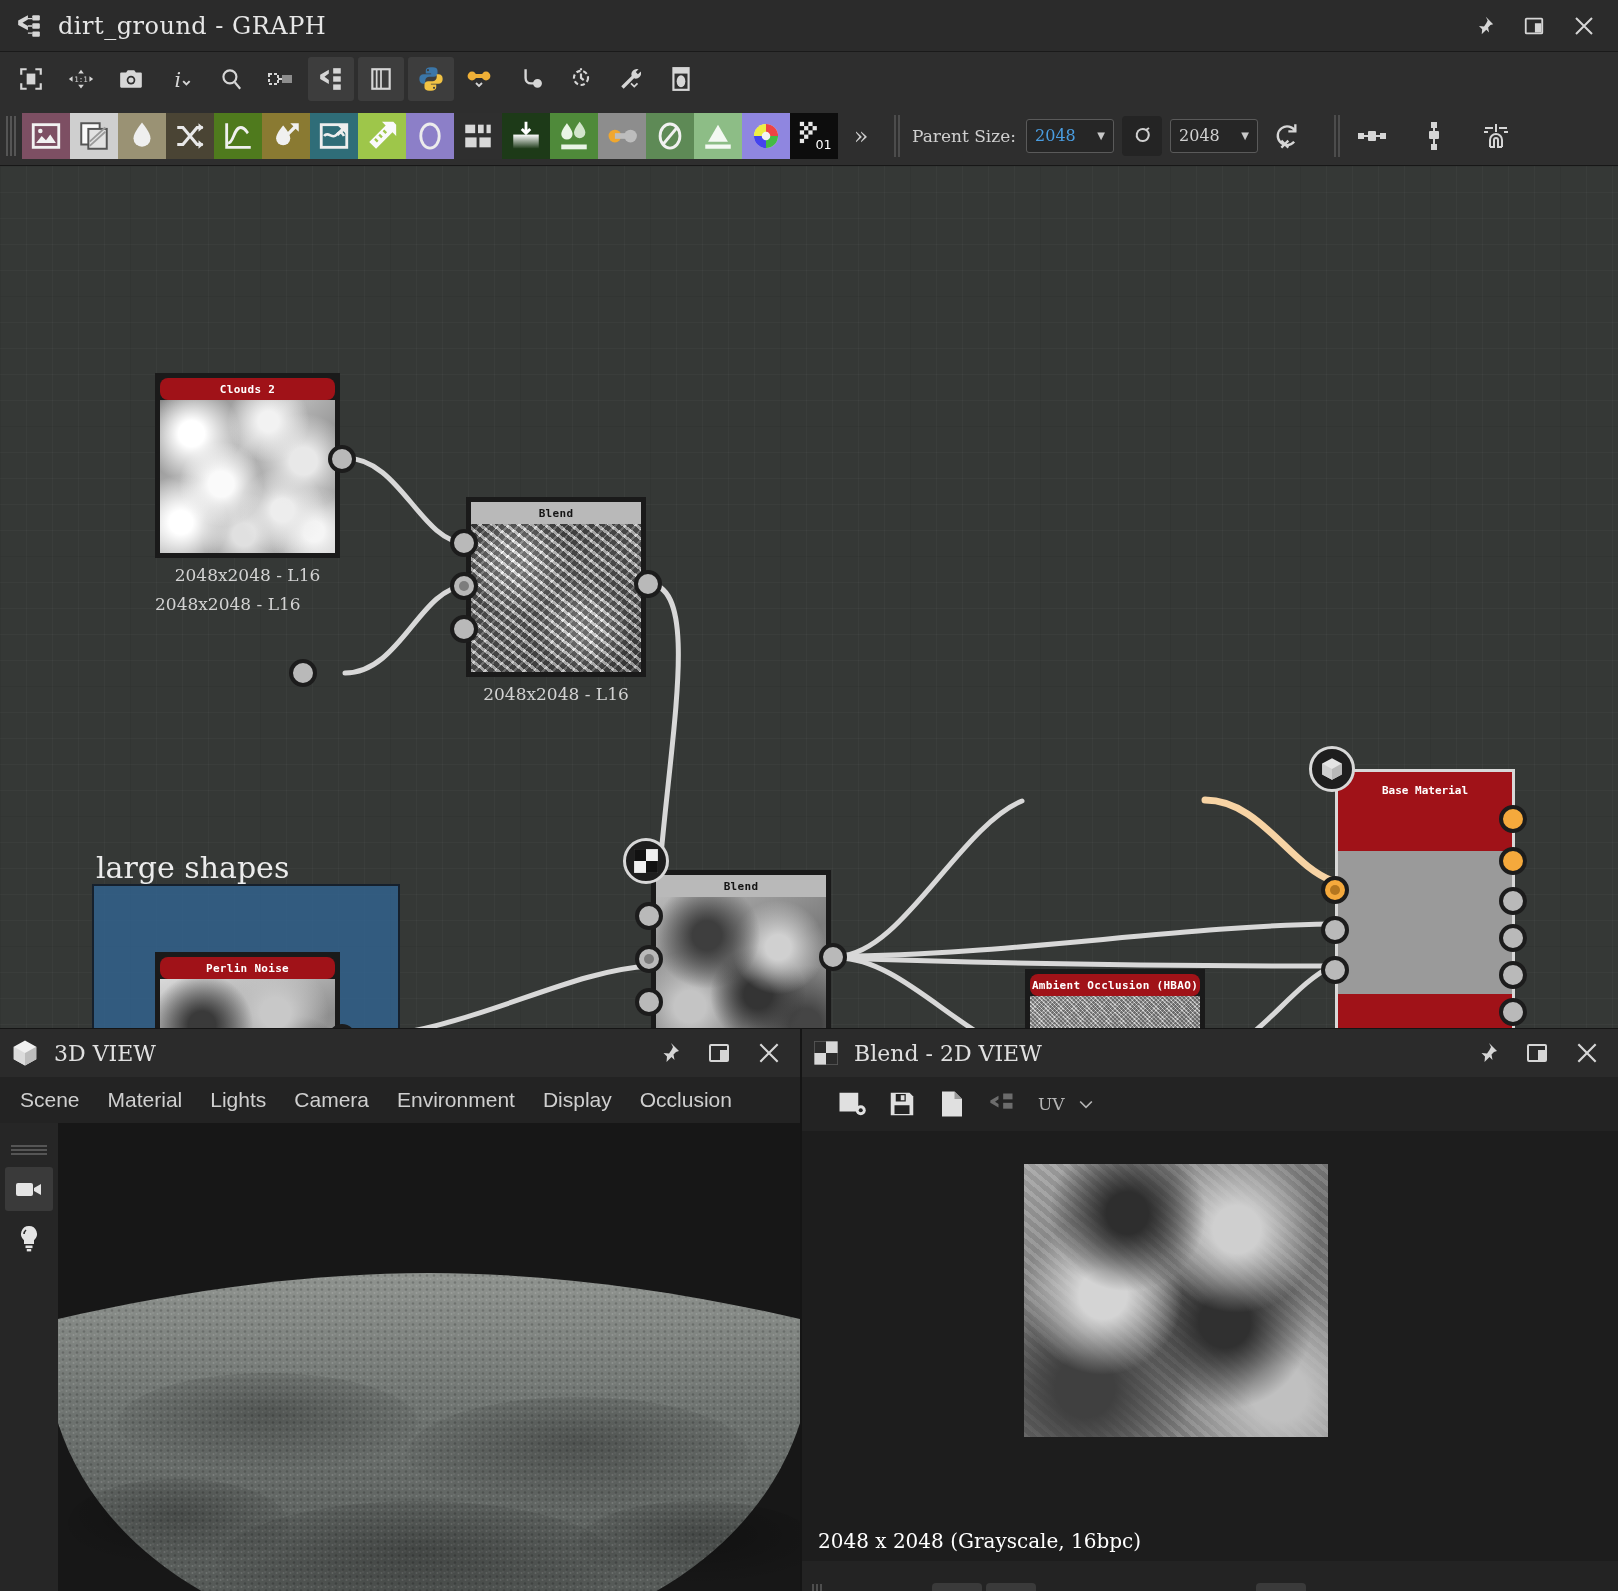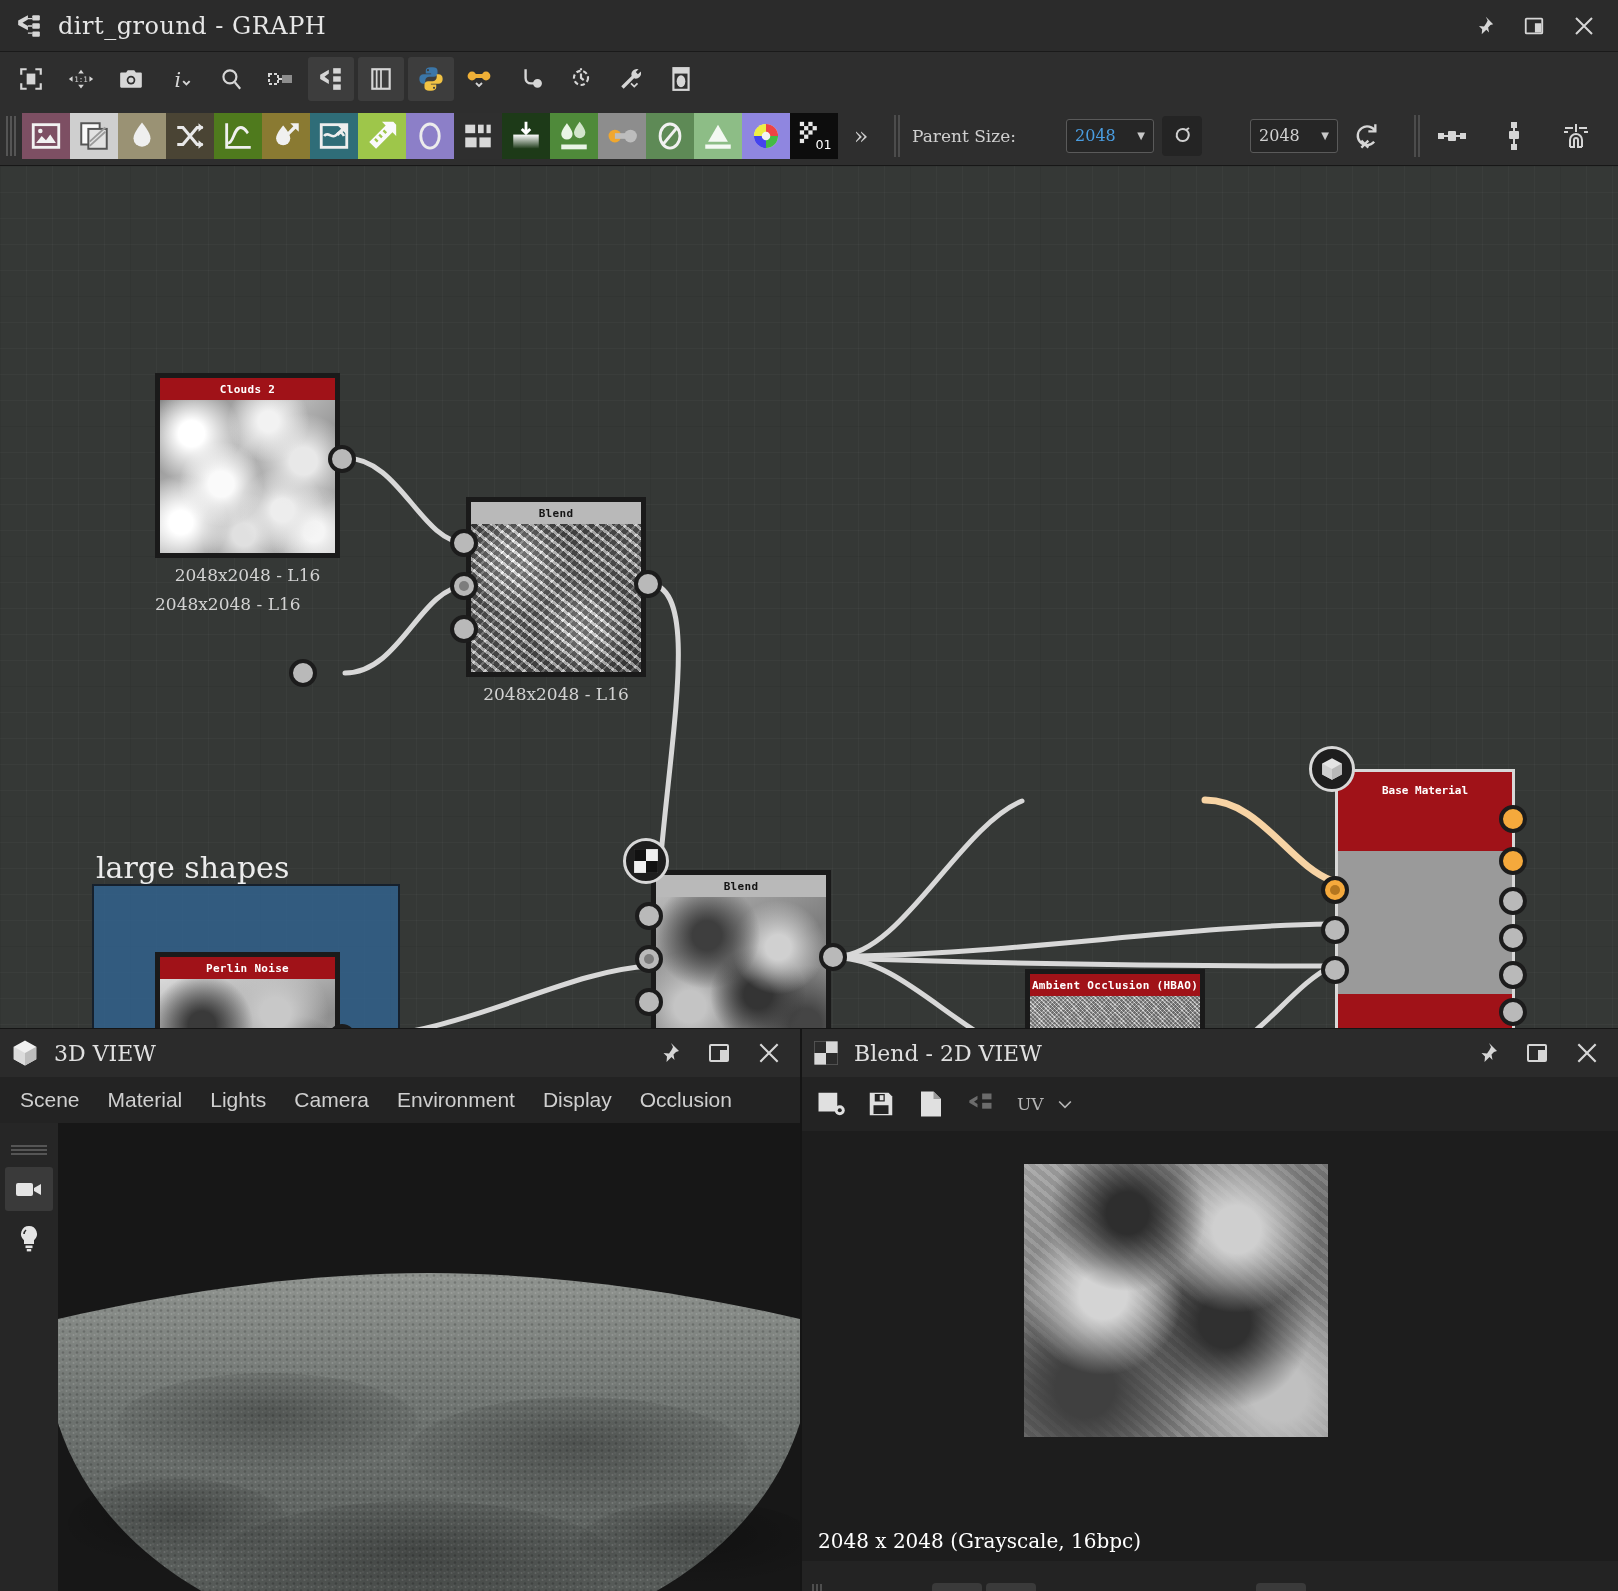--- a/index.html
+++ b/index.html
@@ -25,21 +25,21 @@
              border-bottom:1px solid #171717;}
   .grip{ width:10px;height:40px; margin-right:6px;
          background:repeating-linear-gradient(to right,#555 0 2px,#2e2e2e 2px 4px); }
   .atomrow{ display:flex; }
   .atom{ width:48px;height:46px; display:flex;align-items:center;justify-content:center; cursor:pointer;}
   .chev{ width:46px; display:flex;align-items:center;justify-content:center; font-size:24px; color:#cfcfcf; cursor:pointer;}
   .vsep{ width:8px;height:42px;margin:0 10px;
          background:repeating-linear-gradient(to right,#4c4c4c 0 2px,#2e2e2e 2px 4px);}
   #parentsize-label{ font-size:17px;color:#cfcfcf; margin-right:10px; font-family:"DejaVu Serif",serif;}
   .combo{ height:34px; min-width:88px; background:#262626; border:1px solid #5a5a5a; border-radius:3px;
-          display:flex;align-items:center; justify-content:space-between; padding:0 8px; cursor:pointer;margin-left:40px;}
+          display:flex;align-items:center; justify-content:space-between; padding:0 8px; cursor:pointer;}
   .combo .cval{ font-size:16px; color:#4a9de0; font-family:"DejaVu Serif",serif;}
   .combo.plain .cval{ color:#d0d0d0;}
   .combo .carr{ font-size:10px; color:#c8c8c8; margin-left:8px;}
   .icobtn{ width:40px;height:40px;display:flex;align-items:center;justify-content:center;cursor:pointer;}
   .icobtn.dark{ background:#242424; border-radius:4px;}
 
   
   #graph{ position:relative; width:1618px; height:862px; overflow:hidden;
           background:#474a49;
           background-image:
@@ -52,21 +52,21 @@
   #graph > *{ position:absolute; z-index:2;}
   #wires{ position:absolute; left:0; top:0; width:1618px; height:862px; z-index:1;}
 
   .frame{ border:2px solid #16202c; background:rgba(50,103,152,.75); }
   .frame-title{ position:absolute; color:#ececec; font-size:30px; font-family:"DejaVu Serif",serif;}
 
   .node{ position:absolute; }
   .node .nbody{ border:5px solid #1a1a1a; background:#1a1a1a; }
   .node .nhead{ height:22px; display:flex;align-items:center;justify-content:center;}
   .node .nhead span{ font-size:11px; font-weight:bold; font-family:"DejaVu Sans Mono",monospace; letter-spacing:.3px;}
-  .nhead.red{ background:#a01218;} .nhead.red span{color:#fff;}
+  .nhead.red{ background:#a01218;border-radius:8px;} .nhead.red span{color:#fff;}
   .nhead.grey{ background:#b9b9b9;} .nhead.grey span{color:#141414;}
   .nhead.blue{ background:#6a6ae0;} .nhead.blue span{color:#111;}
   .node .thumb{ width:100%; display:block;}
   .node .ncap{ text-align:center; font-size:17px; color:#d2d2d2; margin-top:7px;
                font-family:"DejaVu Serif",serif; white-space:nowrap;}
 
   .port{ position:absolute; width:28px;height:28px;border-radius:50%;background:#b9b9b9;
          border:4px solid #1c1c1c; cursor:pointer; }
   .port.conn::after{ content:""; position:absolute; left:50%;top:50%;width:10px;height:10px;
          border-radius:50%; background:#7d7d7d; transform:translate(-50%,-50%);}
@@ -149,21 +149,21 @@
                font-family:"Liberation Sans", sans-serif;}
 
   #view3d-wrap{ display:flex; height:531px;}
   #rail3d{ width:58px; background:#262626; display:flex; flex-direction:column; align-items:center; padding-top:22px;}
   #rail3d .rgrip{ width:36px;height:10px;margin-bottom:12px;
      background:repeating-linear-gradient(to bottom,#555 0 2px,#262626 2px 4px);}
   #rail3d .rbtn{ width:48px;height:44px;display:flex;align-items:center;justify-content:center;border-radius:3px;cursor:pointer;margin-bottom:6px;}
   #rail3d .rbtn.active{ background:#3a3a3a;}
   #view3d{ flex:1; position:relative; background:#1b1b1b; overflow:hidden;}
 
-  #tb2d{ height:54px; display:flex; align-items:center; gap:6px; padding-left:7px; background:#232323;}
+  #tb2d{ height:54px; display:flex; align-items:center; gap:6px; padding-left:28px; background:#232323;}
   #tb2d .b{ width:44px;height:42px;display:flex;align-items:center;justify-content:center;cursor:pointer;}
   #tb2d .uvlab{ font-size:17px;color:#b5b5b5;margin-left:8px;font-family:"DejaVu Serif",serif;}
   #canvas2d{ height:430px; position:relative; background:#1d1d1d; overflow:hidden;}
   #img2d{ position:absolute; left:222px; top:33px; width:304px; height:273px;}
   #status2d{ position:absolute; left:16px; bottom:8px; font-size:20px; color:#ffffff;
              font-family:"DejaVu Serif",serif;}
   #bar2d{ height:93px; display:flex; align-items:center; gap:4px; padding-left:10px; background:#232323;}
   #bar2d .grip2{ width:12px;height:48px;margin-right:14px;
         background:repeating-linear-gradient(to right,#4e4e4e 0 2px,#232323 2px 4px);}
   #bar2d .b{ width:50px;height:50px;display:flex;align-items:center;justify-content:center;border-radius:4px;cursor:pointer;}

